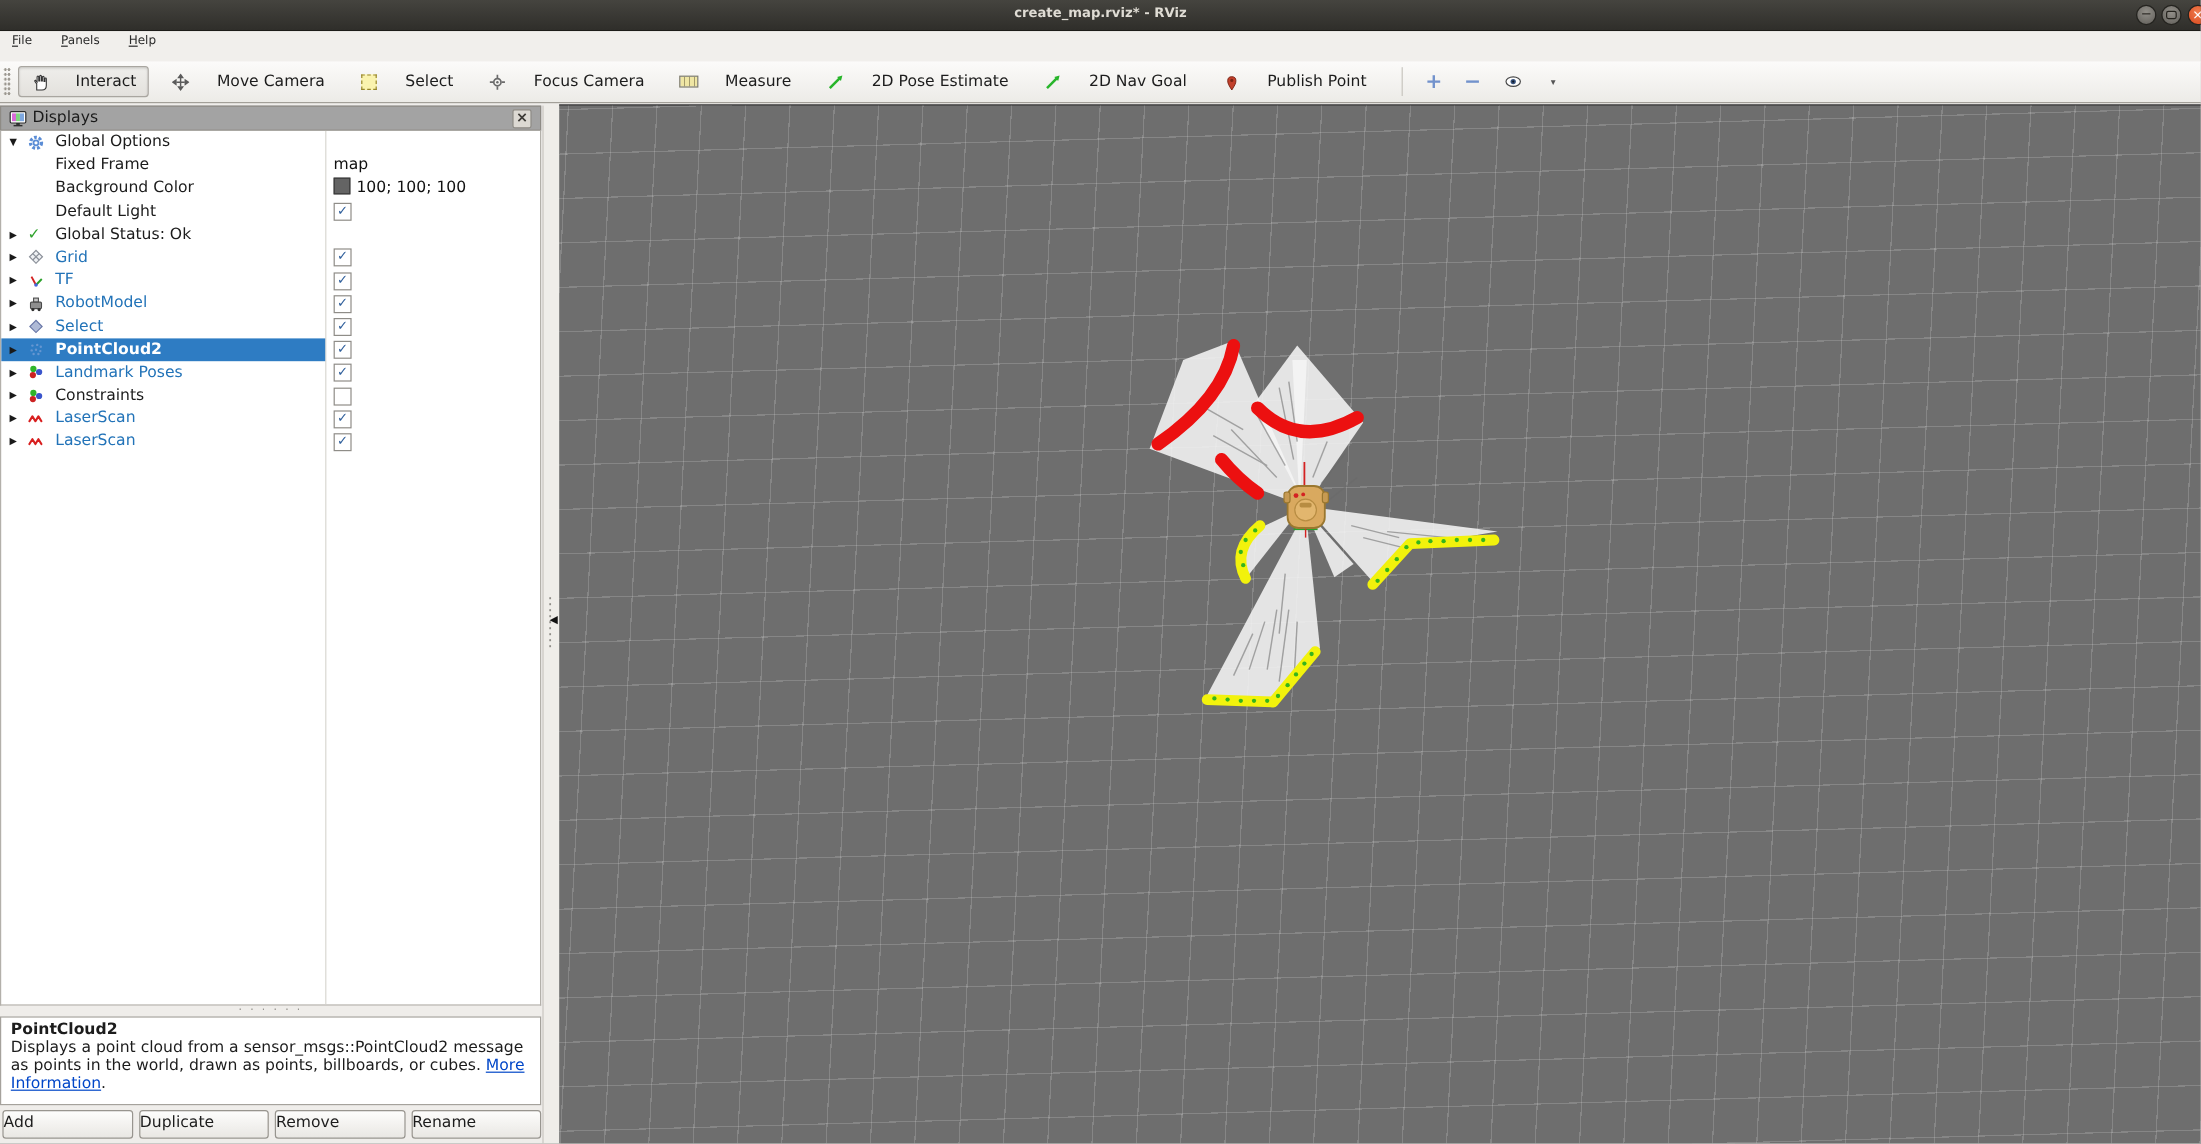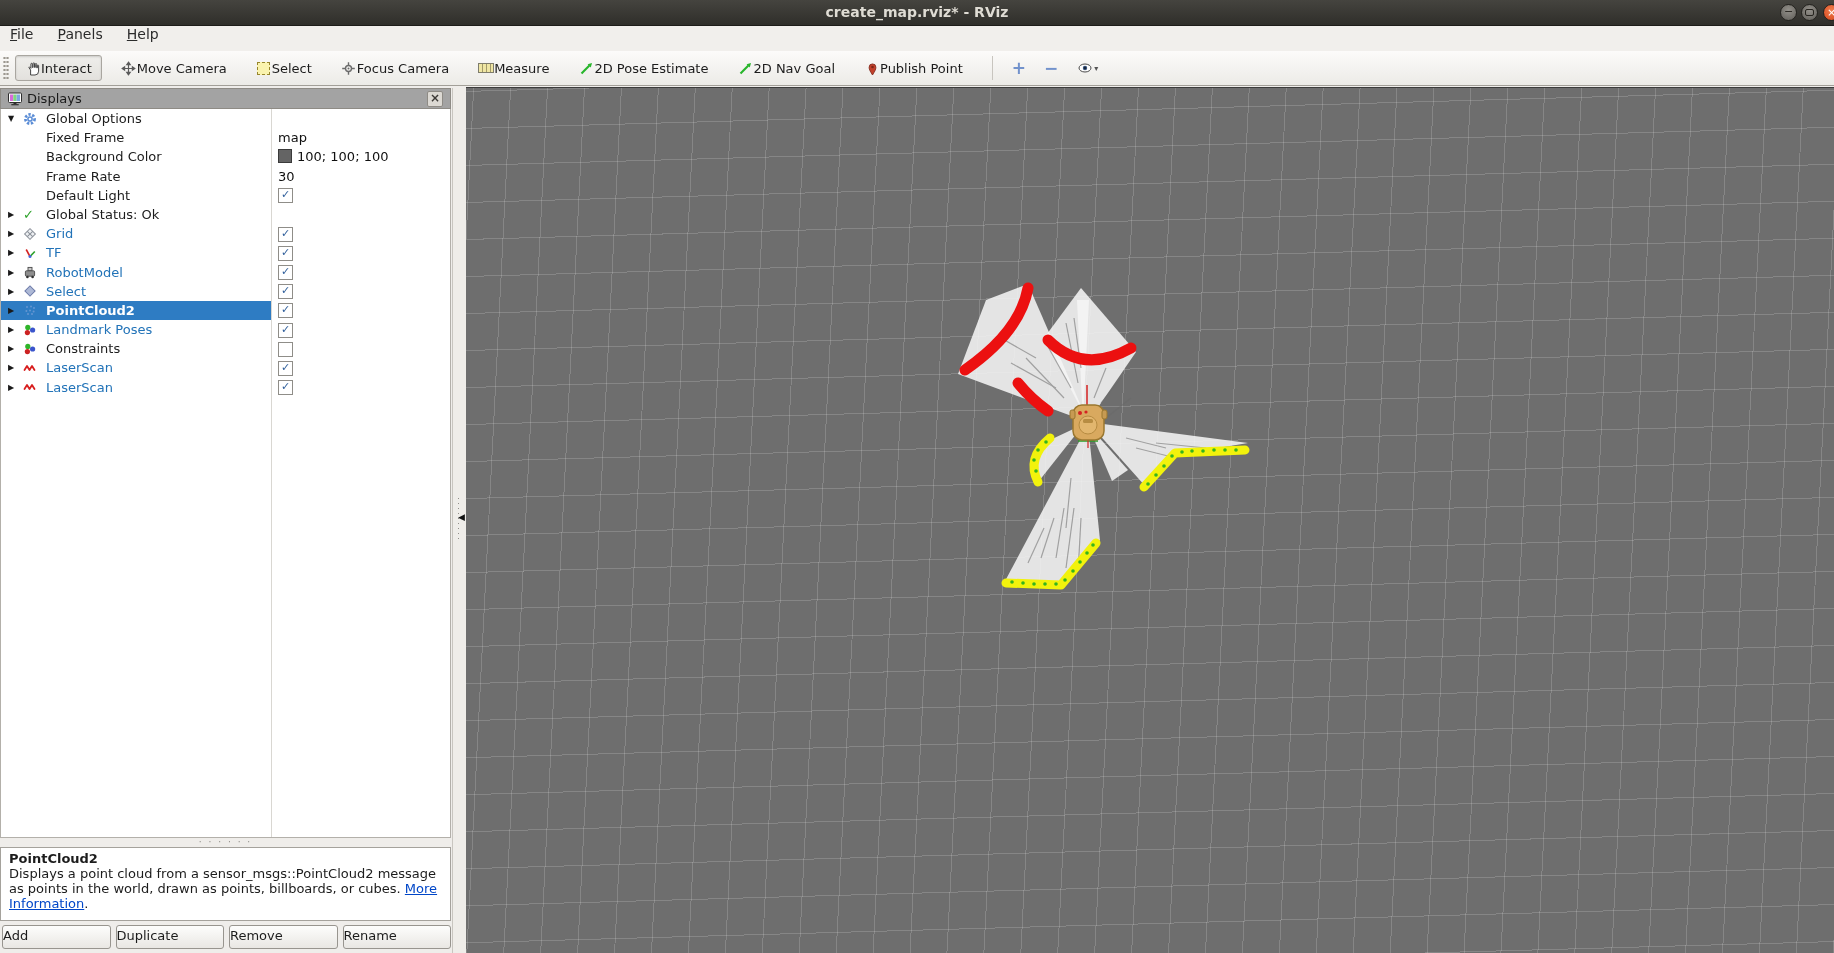--- a/index.html
+++ b/index.html
@@ -6,44 +6,44 @@
   body{
     width:1834px;height:953px;overflow:hidden;position:relative;
     font-family:"DejaVu Sans","Liberation Sans",sans-serif;
     background:#efedea;font-size:13px;color:#1c1c1c;
     -webkit-font-smoothing:antialiased;
   }
   
   .titlebar{position:absolute;left:0;top:0;width:100%;height:25px;
     background:linear-gradient(#45443f,#2f2e2a);border-bottom:1px solid #1d1c19;}
   .titlebar .title{position:absolute;left:0;right:0;top:4px;text-align:center;
-    color:#dfdcd4;font-size:14px;font-weight:bold;}
+    color:#dfdcd4;font-size:11px;font-weight:bold;}
   .winbtn{position:absolute;top:4px;width:17px;height:17px;border-radius:50%;
     background:radial-gradient(circle at 50% 35%,#93908a,#5f5d58);
     border:1px solid #24231f;box-sizing:border-box;text-align:center;
     line-height:14px;font-size:11px;color:#26241f;}
   .winbtn.min{right:37px;}
   .winbtn.max{right:16px;}
   .winbtn.max .sq{display:inline-block;width:7px;height:5px;border:1.5px solid #26241f;
     border-radius:2px;margin-top:4px;}
   .winbtn.close{right:-6px;background:radial-gradient(circle at 50% 35%,#f07d4e,#d8481d);
     color:#fff;line-height:15px;}
   
   .menubar{position:absolute;left:0;top:26px;width:100%;height:25px;background:#f1efec;
     border-bottom:1px solid #dedbd6;}
-  .menu-item{display:inline-block;padding:0 10px;font-size:14px;color:#2b2b2b;cursor:default;}
+  .menu-item{display:inline-block;padding:0 10px;font-size:10px;color:#2b2b2b;cursor:default;}
   .menu-item u{text-decoration:underline;}
   
   .toolbar{position:absolute;left:0;top:51px;width:100%;height:34px;
     background:linear-gradient(#fcfbfa,#ecebe7);border-bottom:1px solid #a29f98;
     display:flex;align-items:center;}
   .tb-handle{width:6px;height:24px;margin:0 6px 0 3px;
     background-image:radial-gradient(circle,#9b978f 1px,transparent 1.3px);
     background-size:3px 4px;}
-  .tool{display:flex;align-items:center;gap:0;padding:4px 9px;margin-right:9px;
+  .tool{display:flex;align-items:center;gap:22px;padding:4px 9px;margin-right:9px;
     font-size:13px;color:#1c1c1c;border:1px solid transparent;border-radius:3px;white-space:nowrap;}
   .tool.active{background:linear-gradient(#efeeeb,#e3e1dd);border:1px solid #a9a6a0;
     box-shadow:inset 0 1px 2px rgba(0,0,0,.15);}
   .tool .ticon{display:inline-flex;width:16px;height:16px;align-items:center;justify-content:center;}
   .sel-sq{width:11px;height:11px;border:1px dashed #97862c;background:#faf3ae;}
   .meas-bar{width:16px;height:8px;background:repeating-linear-gradient(to right,#efe6a4 0 3px,#a39a6a 3px 4px);
     border:1px solid #7e7c6c;}
   .tb-sep{width:1px;height:24px;background:#c8c5bf;margin:0 10px;}
   .pm{font-size:17px;font-weight:bold;color:#7292cc;padding:0 9px;}
   .eye-dd{font-size:8px;color:#555;margin-left:1px;}
@@ -247,24 +247,20 @@
     <div class="trow">
       <span class="lbl plain">Fixed Frame</span>
       <span class="val">map</span>
     </div>
 
     <div class="trow">
       <span class="lbl plain">Background Color</span>
       <span class="val"><span class="swatch"></span><span>100; 100; 100</span></span>
     </div>
 
-    <div class="trow">
-      <span class="lbl plain">Frame Rate</span>
-      <span class="val">30</span>
-    </div>
 
     <div class="trow">
       <span class="lbl plain">Default Light</span>
       <span class="cb">✓</span>
     </div>
 
     <div class="trow">
       <span class="arr">▶</span>
       <span class="statuscheck">✓</span>
       <span class="lbl plain">Global Status: Ok</span>

